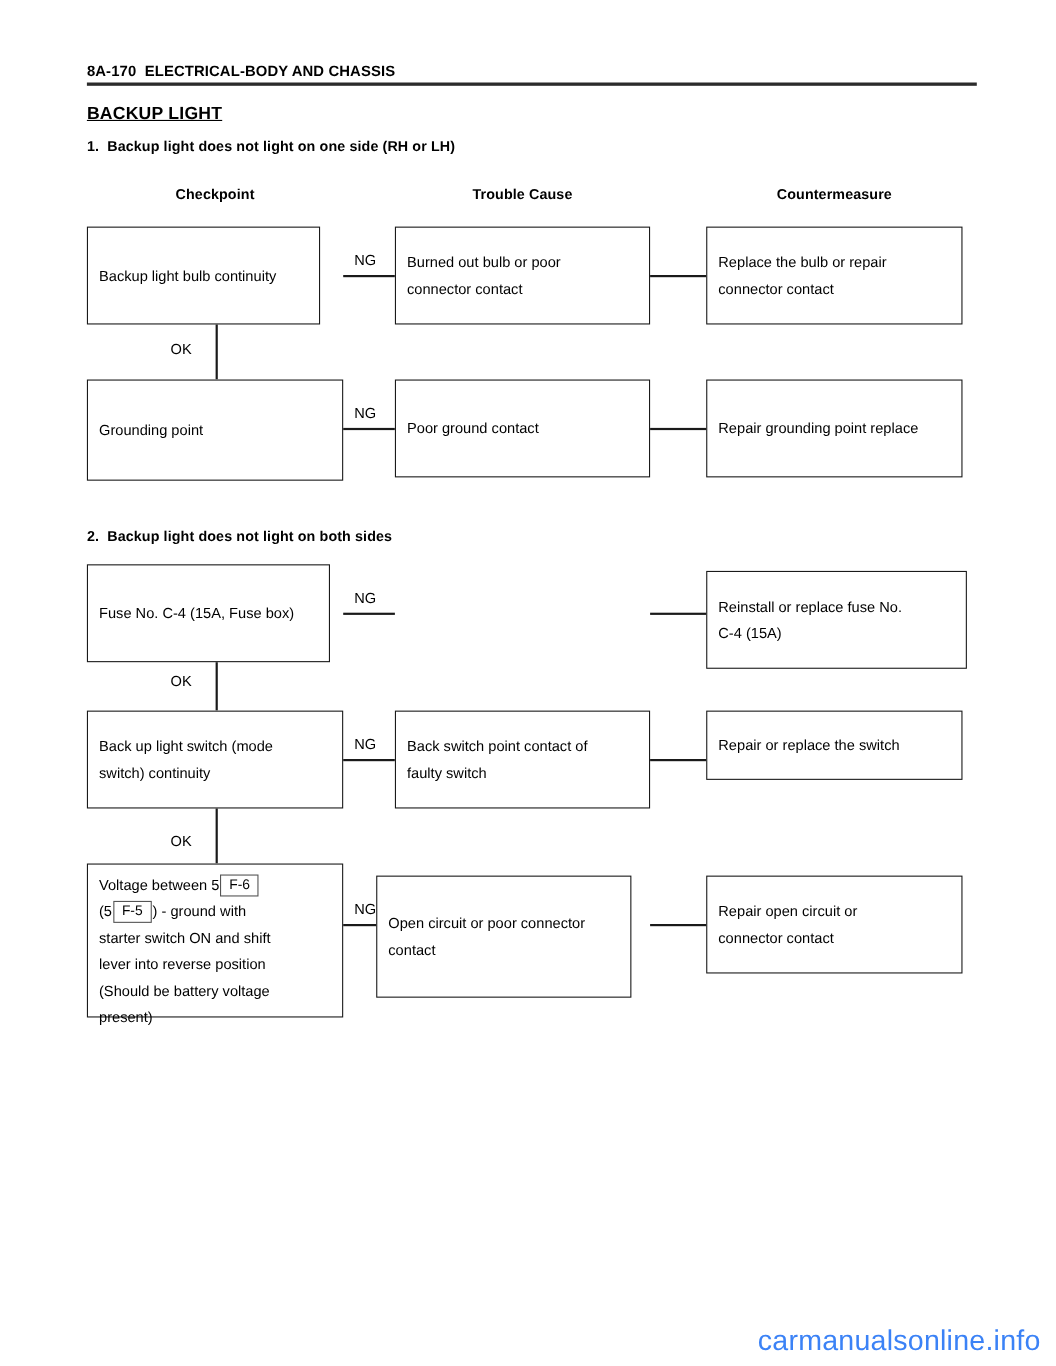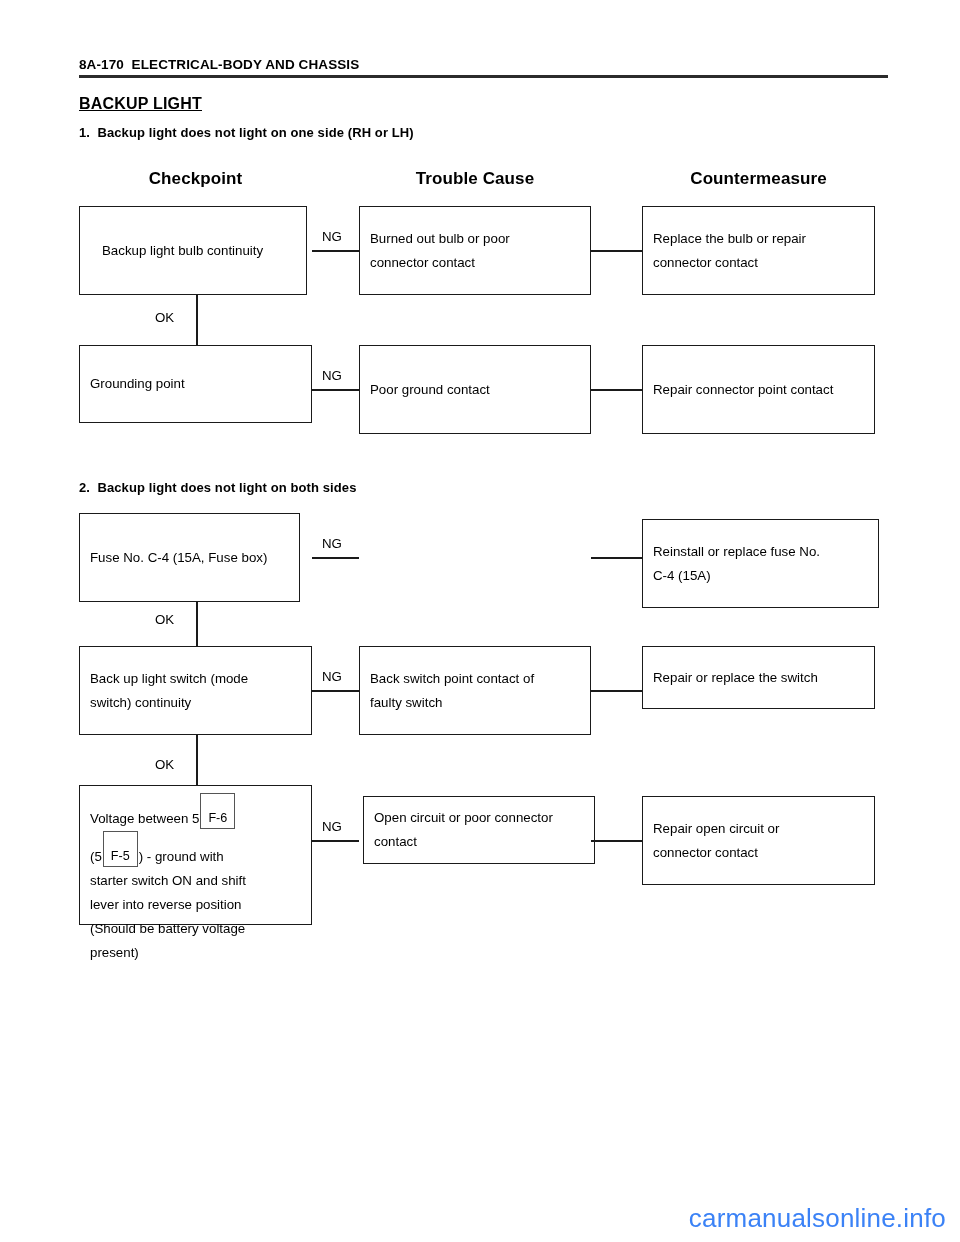--- a/index.html
+++ b/index.html
@@ -55,21 +55,21 @@
     left: 79px;
     font-size: 13px;
     font-weight: bold;
     letter-spacing: 0.1px;
     white-space: pre;
   }
 
   
   .col-head {
     position: absolute;
-    font-size: 17px;
+    font-size: 13px;
     font-weight: bold;
     text-align: center;
     letter-spacing: 0.1px;
   }
 
   
   .fbox {
     position: absolute;
     box-sizing: border-box;
     border: 1.6px solid #1a1a1a;
@@ -106,21 +106,21 @@
     font-size: 13.3px;
     line-height: 16px;
     white-space: nowrap;
     background: transparent;
   }
 
   
   .chip {
     display: inline-block;
     border: 1.4px solid #555555;
-    padding: 16px 7px 1px 7px;
+    padding: 0px 7px 1px 7px;
     margin: 0 1px;
     font-size: 12.6px;
     line-height: 17px;
     vertical-align: 1px;
     background: #ffffff;
   }
 
   
   #watermark {
     position: absolute;
@@ -143,21 +143,21 @@
   </div>
 
   <div class="doc-title" style="top:95px;">BACKUP LIGHT</div>
 
   <div class="section-title" style="top:125px;">1.  Backup light does not light on one side (RH or LH)</div>
 
   <div class="col-head" style="left:79px; top:169px; width:233px;">Checkpoint</div>
   <div class="col-head" style="left:359px; top:169px; width:232px;">Trouble Cause</div>
   <div class="col-head" style="left:642px; top:169px; width:233px;">Countermeasure</div>
 
-  <div class="fbox" style="left:79px; top:206px; width:228px; height:89px;padding-left:12px;">
+  <div class="fbox" style="left:79px; top:206px; width:212px; height:89px;">
     <div class="fbox-text">Backup light bulb continuity</div>
   </div>
 
   <div class="hline" style="left:312px; top:250px; width:47px;"></div>
   <div class="edge-label" style="left:322px; top:229px;">NG</div>
 
   <div class="fbox" style="left:359px; top:206px; width:232px; height:89px;">
     <div class="fbox-text">
       <div>Burned out bulb or poor</div>
       <div>connector contact</div>
@@ -169,35 +169,35 @@
   <div class="fbox" style="left:642px; top:206px; width:233px; height:89px;">
     <div class="fbox-text">
       <div>Replace the bulb or repair</div>
       <div>connector contact</div>
     </div>
   </div>
 
   <div class="vline" style="left:196px; top:295px; height:50px;"></div>
   <div class="edge-label" style="left:155px; top:310px;">OK</div>
 
-  <div class="fbox" style="left:79px; top:345px; width:233px; height:78px;">
+  <div class="fbox" style="left:79px; top:345px; width:233px; height:92px;">
     <div class="fbox-text">Grounding point</div>
   </div>
 
   <div class="hline" style="left:312px; top:389px; width:47px;"></div>
   <div class="edge-label" style="left:322px; top:368px;">NG</div>
 
   <div class="fbox" style="left:359px; top:345px; width:232px; height:89px;">
     <div class="fbox-text">Poor ground contact</div>
   </div>
 
   <div class="hline" style="left:591px; top:389px; width:52px;"></div>
 
   <div class="fbox" style="left:642px; top:345px; width:233px; height:89px;">
-    <div class="fbox-text">Repair connector point contact</div>
+    <div class="fbox-text">Repair grounding point replace</div>
   </div>
 
   <div class="section-title" style="top:480px;">2.  Backup light does not light on both sides</div>
 
   <div class="fbox" style="left:79px; top:513px; width:221px; height:89px;">
     <div class="fbox-text">Fuse No. C-4 (15A, Fuse box)</div>
   </div>
 
   <div class="hline" style="left:312px; top:557px; width:47px;"></div>
   <div class="edge-label" style="left:322px; top:536px;">NG</div>
@@ -248,21 +248,21 @@
       <div>starter switch ON and shift</div>
       <div>lever into reverse position</div>
       <div>(Should be battery voltage</div>
       <div>present)</div>
     </div>
   </div>
 
   <div class="hline" style="left:312px; top:840px; width:47px;"></div>
   <div class="edge-label" style="left:322px; top:819px;">NG</div>
 
-  <div class="fbox" style="left:363px; top:796px; width:232px; height:68px;">
+  <div class="fbox" style="left:342px; top:796px; width:232px; height:111px;">
     <div class="fbox-text">
       <div>Open circuit or poor connector</div>
       <div>contact</div>
     </div>
   </div>
 
   <div class="hline" style="left:591px; top:840px; width:52px;"></div>
 
   <div class="fbox" style="left:642px; top:796px; width:233px; height:89px;">
     <div class="fbox-text">

